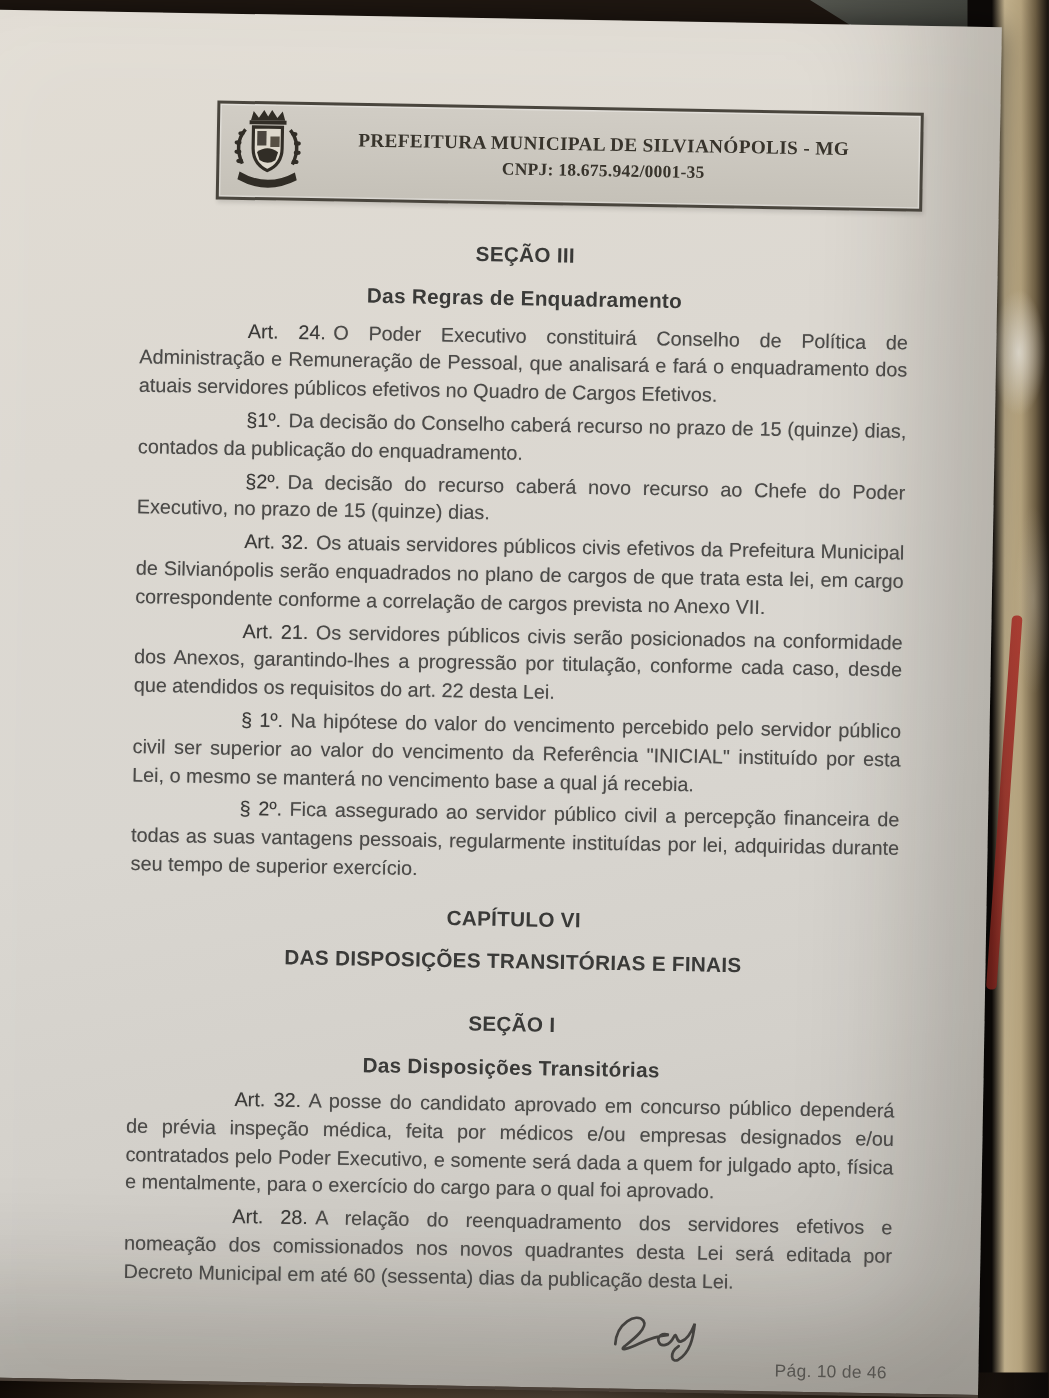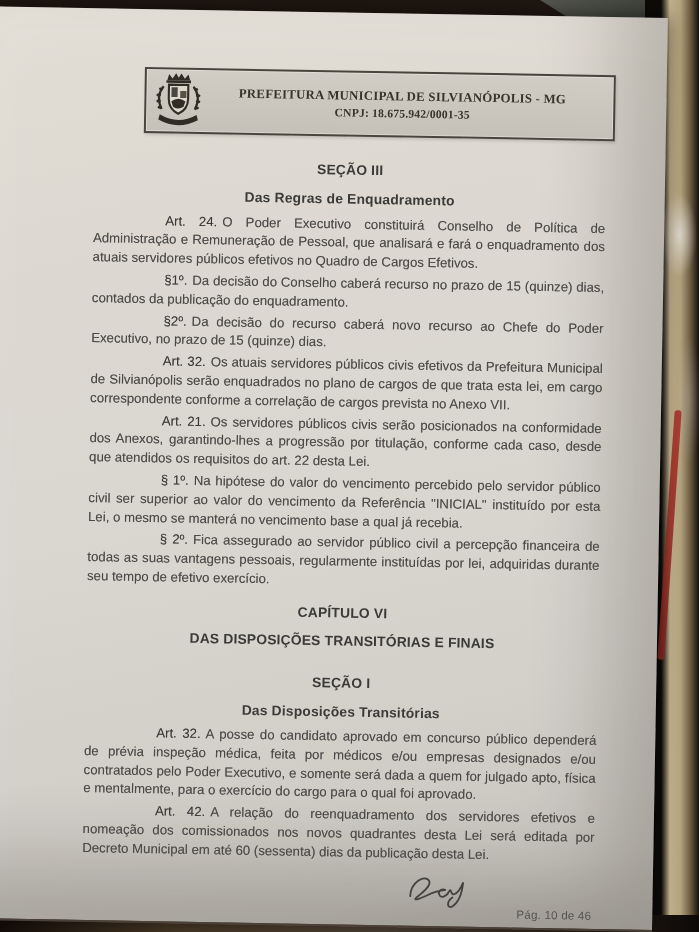--- a/index.html
+++ b/index.html
@@ -128,30 +128,30 @@
 
     <div class="h-center mt-sec">SEÇÃO III</div>
     <div class="h-center mt-sub">Das Regras de Enquadramento</div>
 
     <p class="body first"><span class="plabel">Art. 24.</span><span>O Poder Executivo constituirá Conselho de Política de Administração e Remuneração de Pessoal, que analisará e fará o enquadramento dos atuais servidores públicos efetivos no Quadro de Cargos Efetivos.</span></p>
     <p class="body"><span class="plabel">§1º.</span><span>Da decisão do Conselho caberá recurso no prazo de 15 (quinze) dias, contados da publicação do enquadramento.</span></p>
     <p class="body"><span class="plabel">§2º.</span><span>Da decisão do recurso caberá novo recurso ao Chefe do Poder Executivo, no prazo de 15 (quinze) dias.</span></p>
     <p class="body"><span class="plabel">Art. 32.</span><span>Os atuais servidores públicos civis efetivos da Prefeitura Municipal de Silvianópolis serão enquadrados no plano de cargos de que trata esta lei, em cargo correspondente conforme a correlação de cargos prevista no Anexo VII.</span></p>
     <p class="body"><span class="plabel">Art. 21.</span><span>Os servidores públicos civis serão posicionados na conformidade dos Anexos, garantindo-lhes a progressão por titulação, conforme cada caso, desde que atendidos os requisitos do art. 22 desta Lei.</span></p>
     <p class="body"><span class="plabel">§ 1º.</span><span>Na hipótese do valor do vencimento percebido pelo servidor público civil ser superior ao valor do vencimento da Referência "INICIAL" instituído por esta Lei, o mesmo se manterá no vencimento base a qual já recebia.</span></p>
-    <p class="body"><span class="plabel">§ 2º.</span><span>Fica assegurado ao servidor público civil a percepção financeira de todas as suas vantagens pessoais, regularmente instituídas por lei, adquiridas durante seu tempo de efetivo exercício.</span></p>
+    <p class="body"><span class="plabel">§ 2º.</span><span>Fica assegurado ao servidor público civil a percepção financeira de todas as suas vantagens pessoais, regularmente instituídas por lei, adquiridas durante seu tempo de superior exercício.</span></p>
 
     <div class="h-center mt-cap">CAPÍTULO VI</div>
     <div class="h-center mt-capsub">DAS DISPOSIÇÕES TRANSITÓRIAS E FINAIS</div>
 
     <div class="h-center mt-sec1">SEÇÃO I</div>
     <div class="h-center mt-sub">Das Disposições Transitórias</div>
 
     <p class="body" style="margin-top:5px"><span class="plabel">Art. 32.</span><span>A posse do candidato aprovado em concurso público dependerá de prévia inspeção médica, feita por médicos e/ou empresas designados e/ou contratados pelo Poder Executivo, e somente será dada a quem for julgado apto, física e mentalmente, para o exercício do cargo para o qual foi aprovado.</span></p>
-    <p class="body"><span class="plabel">Art. 42.</span><span>A relação do reenquadramento dos servidores efetivos e nomeação dos comissionados nos novos quadrantes desta Lei será editada por Decreto Municipal em até 60 (sessenta) dias da publicação desta Lei.</span></p>
+    <p class="body"><span class="plabel">Art. 28.</span><span>A relação do reenquadramento dos servidores efetivos e nomeação dos comissionados nos novos quadrantes desta Lei será editada por Decreto Municipal em até 60 (sessenta) dias da publicação desta Lei.</span></p>
 
     <div class="sig-row">
       <svg class="signature" width="96" height="40" viewBox="0 0 96 40">
         <path d="M6 24 C8 10 22 4 26 10 C29 15 18 22 12 26 C8 29 14 28 22 25 C30 22 36 21 42 21 C38 19 34 21 35 25 C36 29 42 28 45 23 C48 18 46 27 50 26 C54 25 58 19 60 15 C58 25 55 34 47 38 C42 40 41 33 48 29" fill="none" stroke="#44423f" stroke-width="1.8" stroke-linecap="round"></path>
       </svg>
     </div>
 
     <div class="footer">Pág. 10 de 46</div>
 
   </div>

